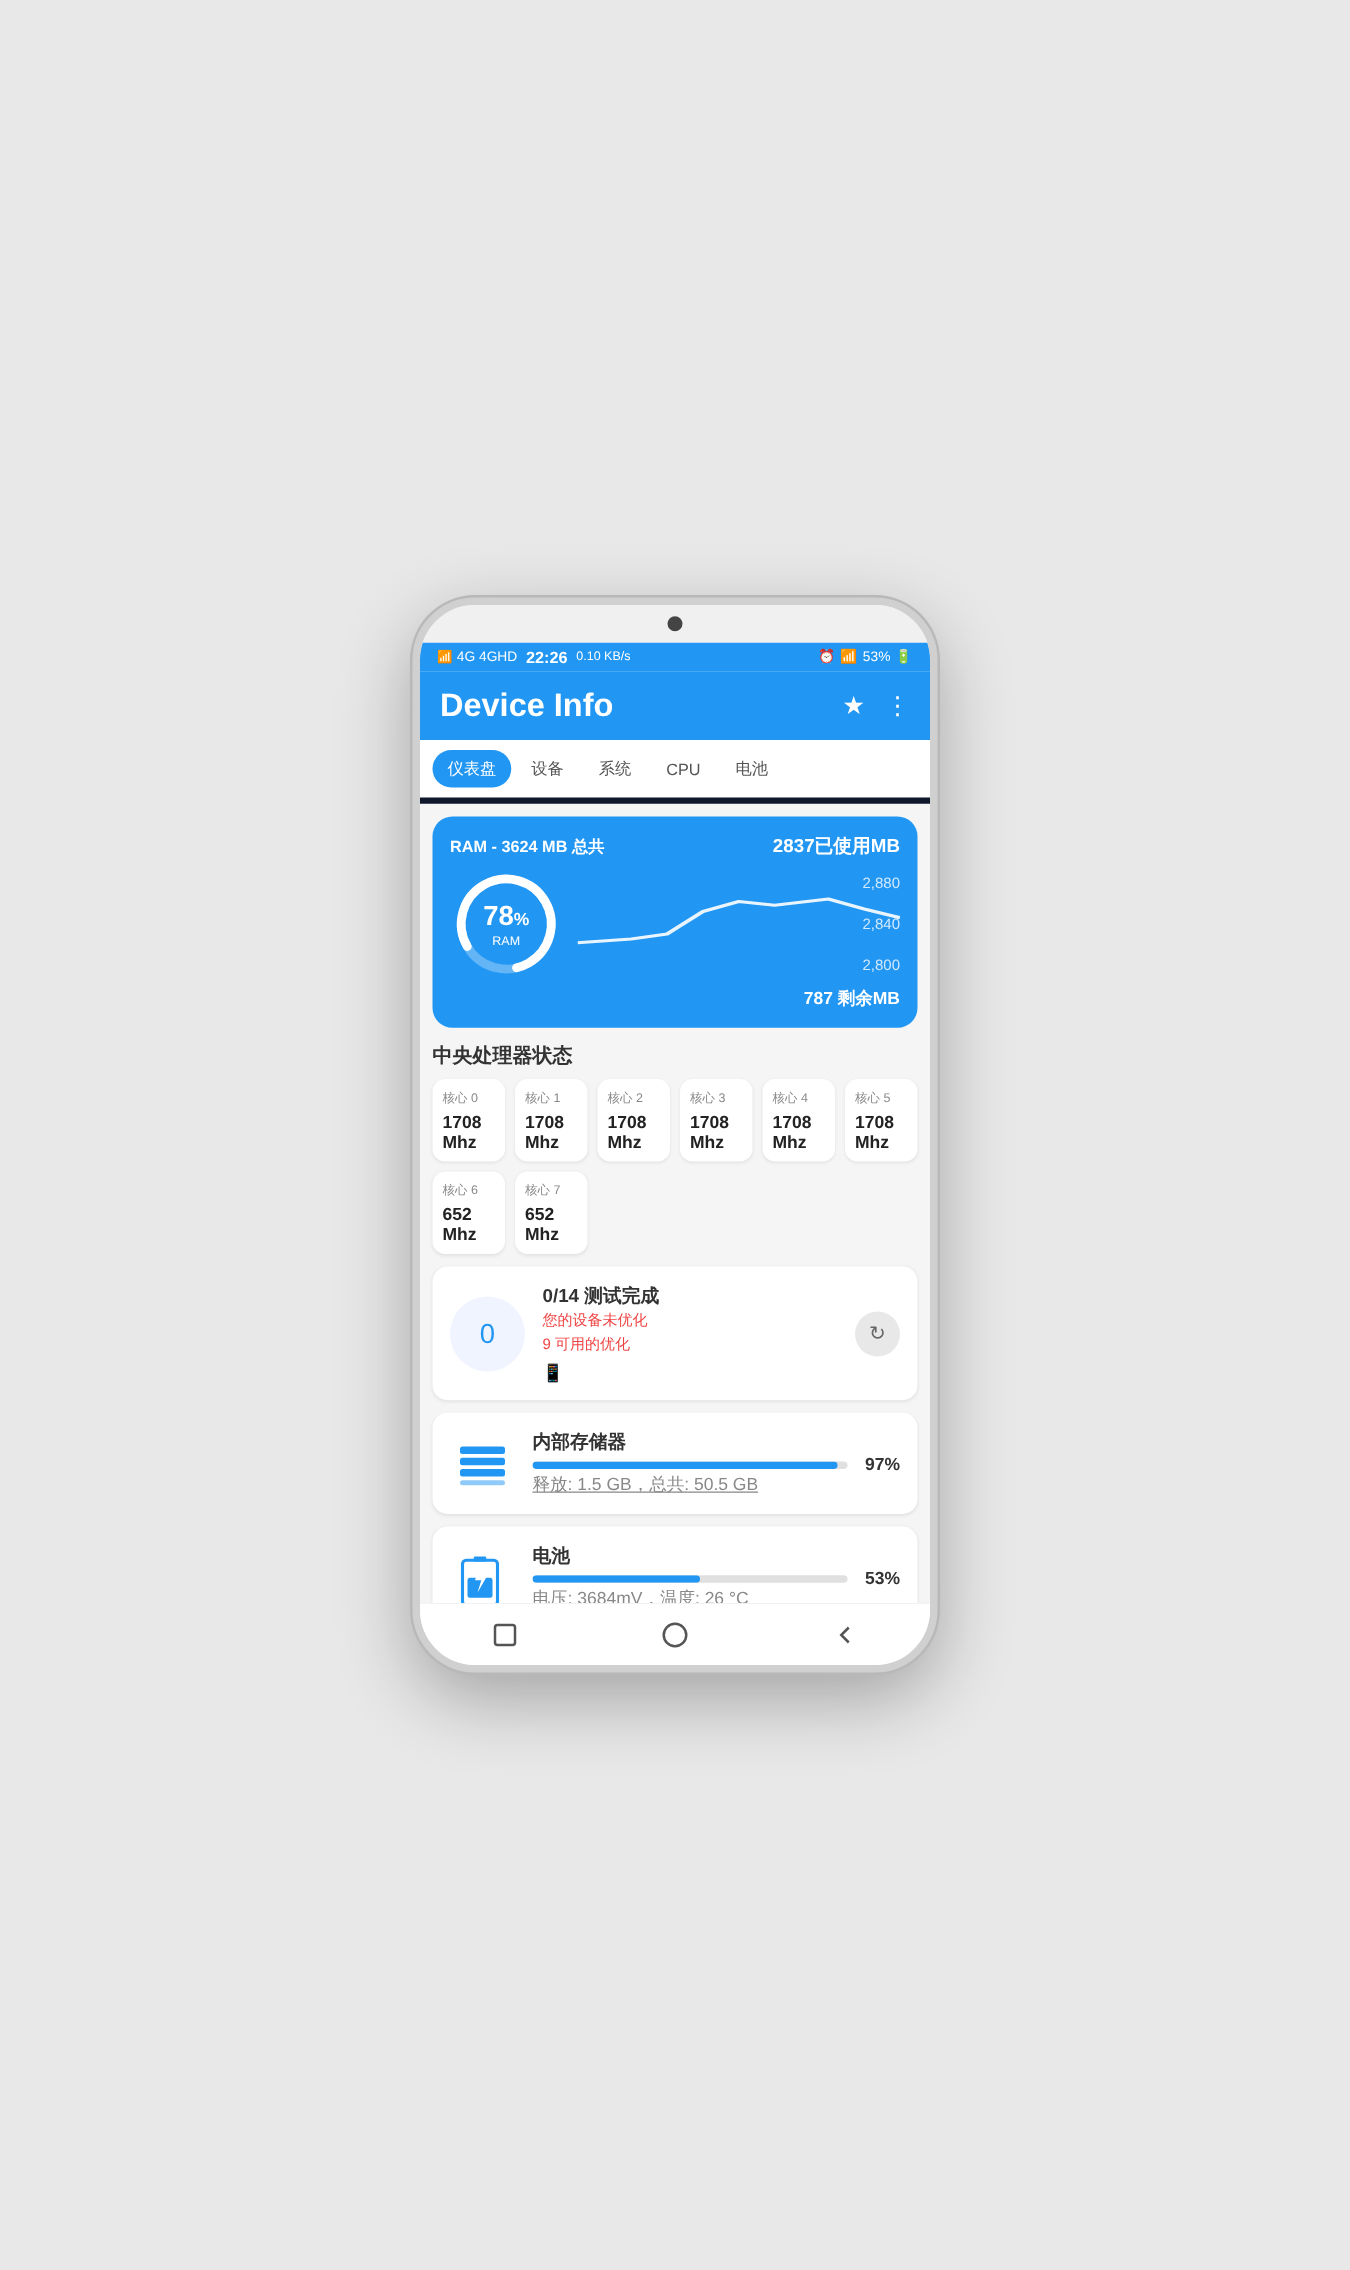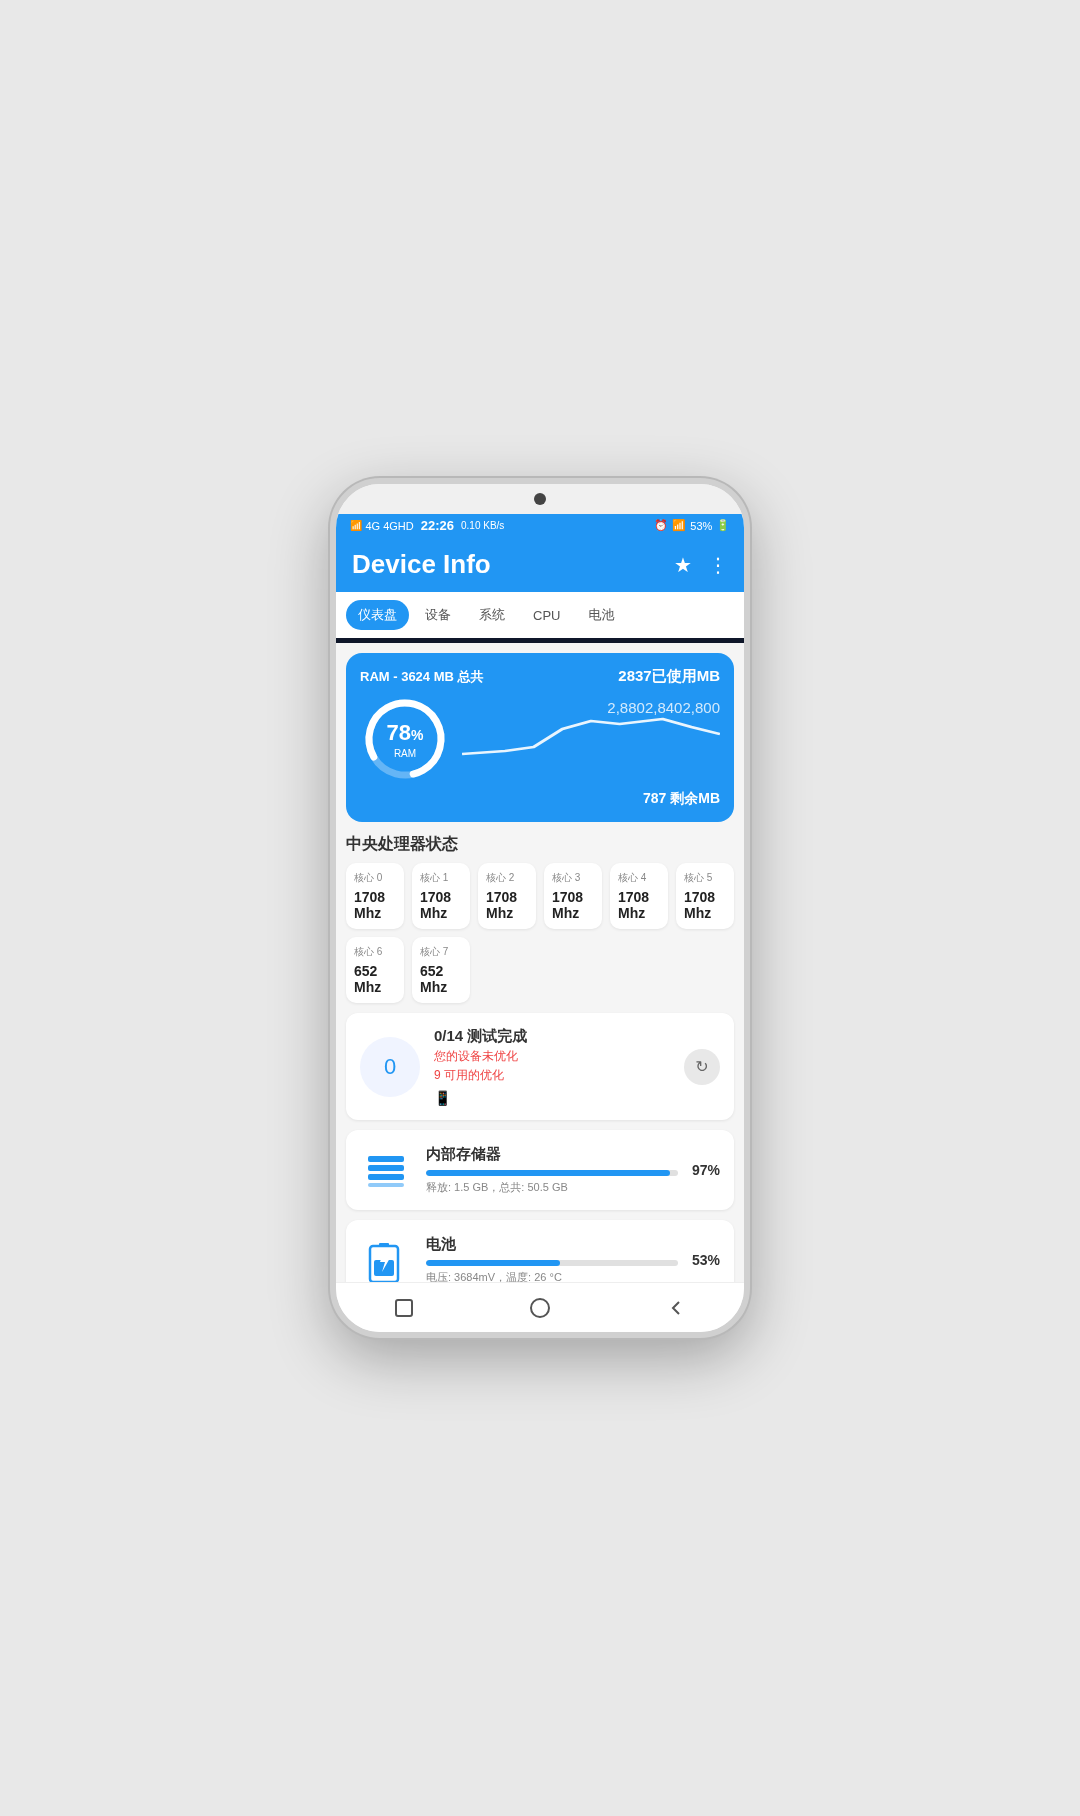--- a/index.html
+++ b/index.html
@@ -130,23 +130,23 @@
       flex: 1;
       position: relative;
       height: 80px;
     }
     .chart-labels {
       position: absolute;
       right: 0;
       top: 0;
       bottom: 0;
       display: flex;
-      flex-direction: row;
+      flex-direction: column;
       justify-content: space-between;
-      font-size: 15px;
+      font-size: 12px;
       color: rgba(255,255,255,0.8);
       text-align: right;
     }
     .ram-footer {
       text-align: right;
       font-size: 14px;
       font-weight: bold;
       margin-top: 6px;
     }
     .section-title {
@@ -238,21 +238,21 @@
       background: #e0e0e0;
       border-radius: 3px;
       overflow: hidden;
       margin-bottom: 4px;
     }
     .progress-bar-fill {
       height: 100%;
       background: #2196F3;
       border-radius: 3px;
     }
-    .storage-sub, .battery-sub { font-size: 11px; color: #888; }
+    .storage-sub, .battery-sub { font-size: 14px; color: #888; text-decoration: underline; }
     .storage-pct, .battery-pct {
       font-size: 14px;
       font-weight: bold;
       color: #333;
     }
     .nav-bar {
       background: white;
       height: 50px;
       display: flex;
       justify-content: space-around;

